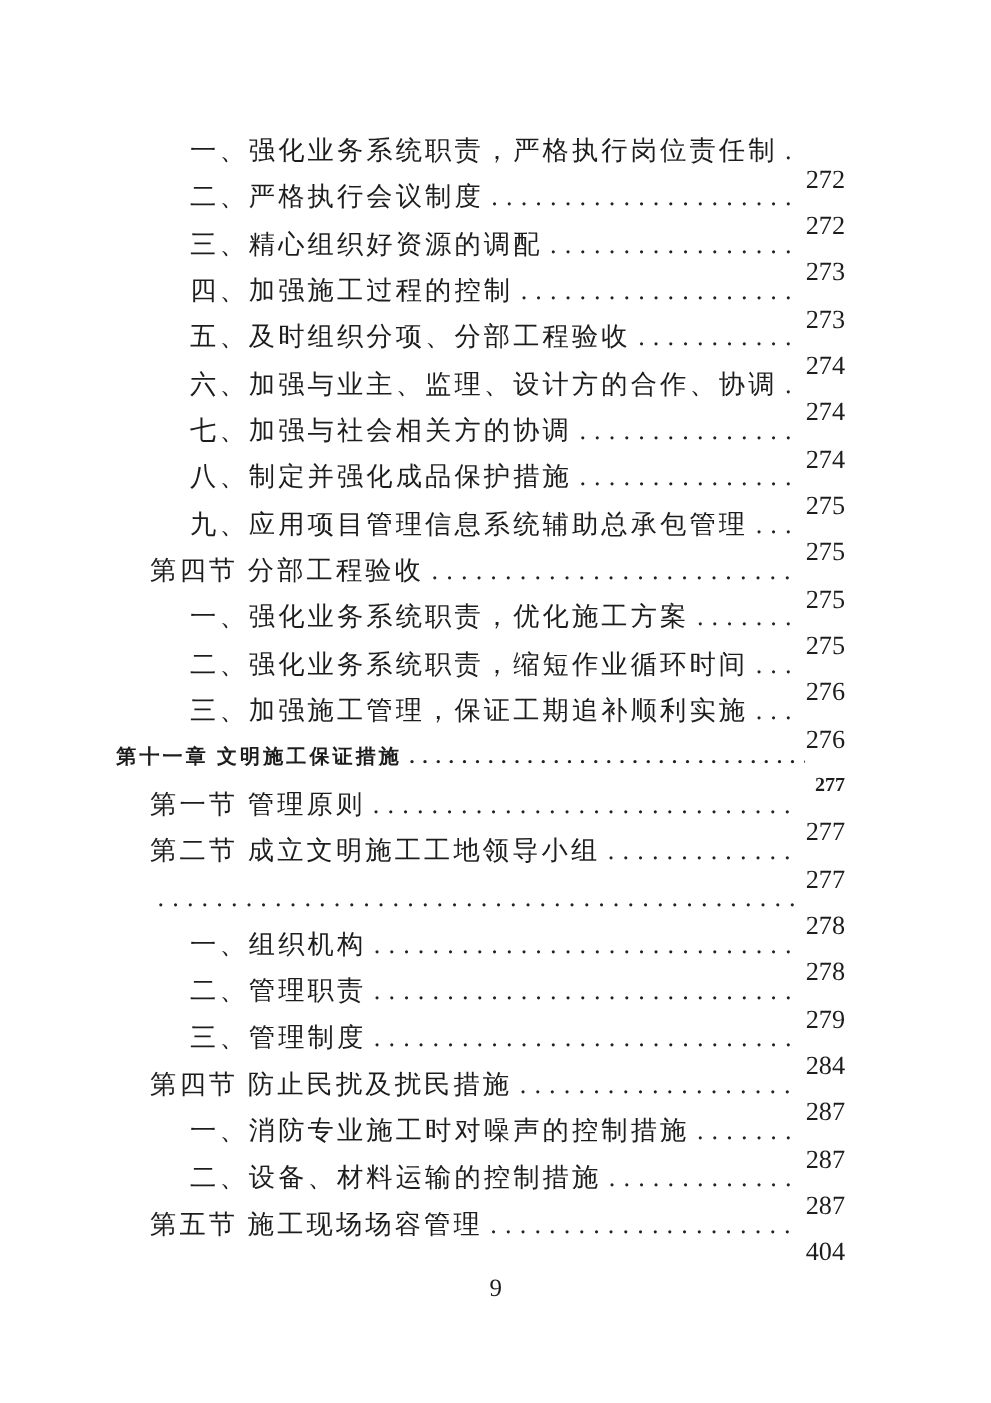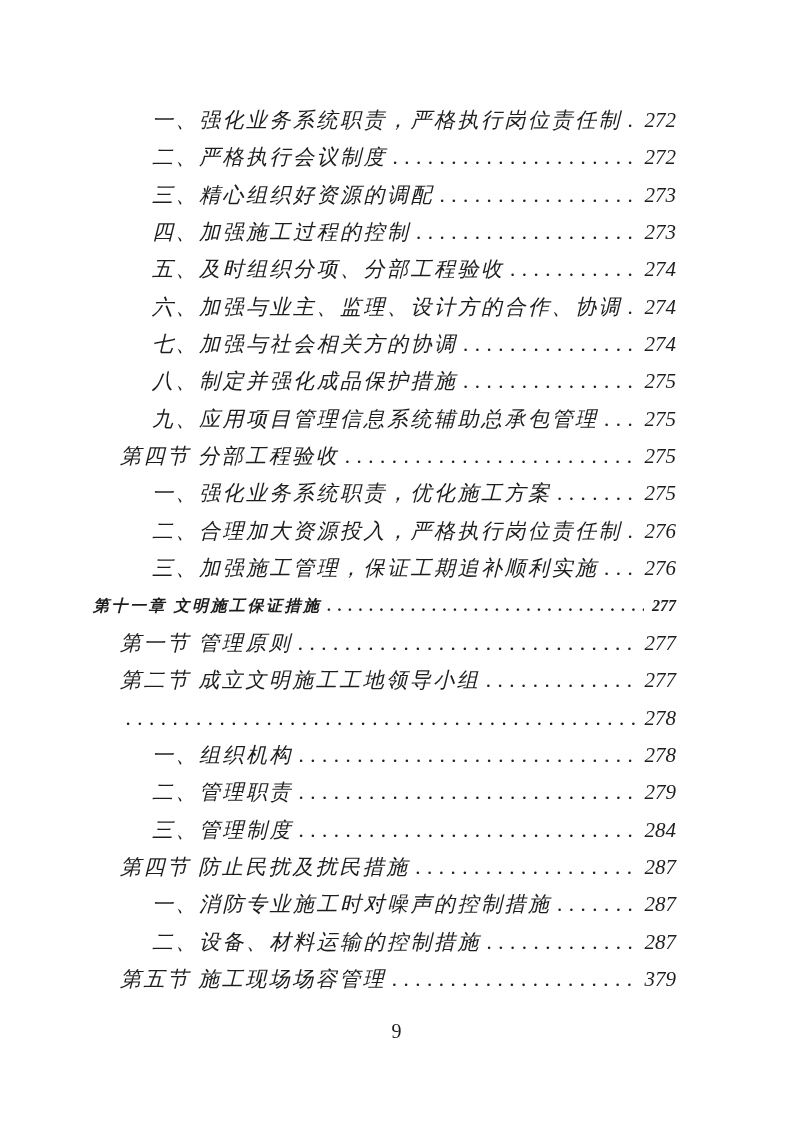--- a/index.html
+++ b/index.html
@@ -13,25 +13,24 @@
     overflow: hidden;
   }
   .toc {
     position: absolute;
     left: 93px;
     top: 102px;
     width: 583px;
   }
   .toc-row {
     display: flex;
-    align-items: flex-end;
+    align-items: center;
     height: 37.35px;
     line-height: 37.35px;
     font-size: 21px;
-    font-style: italic;
   }
   .toc-title {
     flex: 0 0 auto;
     white-space: nowrap;
     letter-spacing: 2.5px;
   }
   .toc-leader {
     flex: 1 1 auto;
     min-width: 0;
     overflow: hidden;
@@ -115,21 +114,21 @@
     <span class="toc-title">第四节 分部工程验收</span>
     <span class="toc-leader">................................................................................</span>
     <span class="toc-page">275</span>
   </div>
       <div class="toc-row level-item">
     <span class="toc-title">一、强化业务系统职责，优化施工方案</span>
     <span class="toc-leader">................................................................................</span>
     <span class="toc-page">275</span>
   </div>
       <div class="toc-row level-item">
-    <span class="toc-title">二、合理加大资源投入，严格执行岗位责任制</span>
+    <span class="toc-title">二、强化业务系统职责，缩短作业循环时间</span>
     <span class="toc-leader">................................................................................</span>
     <span class="toc-page">276</span>
   </div>
       <div class="toc-row level-item">
     <span class="toc-title">三、加强施工管理，保证工期追补顺利实施</span>
     <span class="toc-leader">................................................................................</span>
     <span class="toc-page">276</span>
   </div>
       <div class="toc-row level-chapter">
     <span class="toc-title">第十一章 文明施工保证措施</span>
@@ -176,17 +175,17 @@
     <span class="toc-page">287</span>
   </div>
       <div class="toc-row level-item">
     <span class="toc-title">二、设备、材料运输的控制措施</span>
     <span class="toc-leader">................................................................................</span>
     <span class="toc-page">287</span>
   </div>
       <div class="toc-row level-section">
     <span class="toc-title">第五节 施工现场场容管理</span>
     <span class="toc-leader">................................................................................</span>
-    <span class="toc-page">379</span>
+    <span class="toc-page">404</span>
   </div>
     </div>
   <div class="footer">9</div>
 </div>
 
 </body></html>

